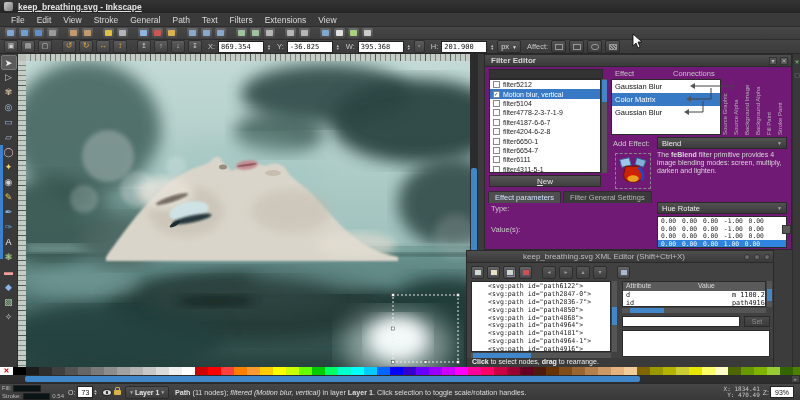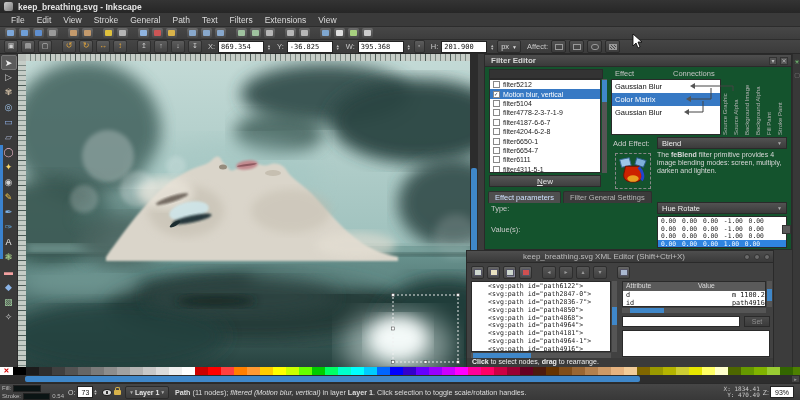--- a/index.html
+++ b/index.html
@@ -1,21 +1,21 @@
 <!DOCTYPE html>
 <html><head>
 <meta charset="utf-8">
 <style>
   html,body{margin:0;padding:0;background:#2b2b2b;}
   #app{position:relative;width:800px;height:400px;overflow:hidden;
        font-family:"Liberation Sans",sans-serif;background:#3c3c3c;color:#ddd;}
   .abs{position:absolute;}
   
   #titlebar{left:0;top:0;width:800px;height:13px;background:linear-gradient(#343434,#262626);
-            display:flex;align-items:center;gap:5px;padding-left:4px;box-sizing:border-box;}
+            display:flex;align-items:center;gap:5px;padding-left:4px;box-sizing:border-box;text-decoration:underline;}
   #titlebar .appicon{width:9px;height:9px;background:linear-gradient(135deg,#cfcfcf,#7a7a7a);border-radius:2px;}
   #titlebar span{font-size:8.5px;font-weight:bold;color:#e5e5e5;}
   #menubar{left:0;top:13px;width:800px;height:14px;background:#3a3a3a;border-bottom:1px solid #2c2c2c;
            display:flex;align-items:center;gap:2px;padding-left:6px;box-sizing:border-box;}
   .menu-item{font-size:8.5px;color:#dcdcdc;padding:1px 5px;border-radius:2px;}
   #toolbar1{left:0;top:27px;width:800px;height:13px;background:linear-gradient(#474747,#3d3d3d);
             border-bottom:1px solid #2d2d2d;display:flex;align-items:center;gap:3px;padding-left:5px;box-sizing:border-box;}
   .tb-icon{width:11px;height:10px;border-radius:2px;background:linear-gradient(#6a6a6a,#484848);
            position:relative;flex:0 0 auto;}
   .tb-icon i{position:absolute;left:2px;top:2px;width:7px;height:6px;border-radius:1px;display:block;}
@@ -47,21 +47,21 @@
                       repeating-linear-gradient(90deg,transparent 0 4px,rgba(60,80,76,.55) 4px 5px);}
   #ruler-left{left:18px;top:61px;width:8px;height:306px;background:#c6cdc7;
      background-image:repeating-linear-gradient(180deg,transparent 0 24px,#4a5a56 24px 25px),
                       repeating-linear-gradient(180deg,transparent 0 4px,rgba(60,80,76,.55) 4px 5px);}
   #art{left:26px;top:61px;width:444px;height:306px;}
   #canvas-vscroll{left:470px;top:54px;width:8px;height:313px;background:#2c2c2c;}
   #canvas-vscroll .thumb{position:absolute;left:1px;top:114px;width:6px;height:90px;background:#3f87c9;border-radius:2px;}
   #right-strip{left:792px;top:54px;width:8px;height:313px;background:#383838;border-left:1px solid #2c2c2c;
                font-size:6px;text-align:center;color:#7fd97f;}
   
-  #filter-editor{left:484px;top:54px;width:308px;height:196px;background:#14532d;border:1px solid #2a2a2a;box-sizing:border-box;}
+  #filter-editor{left:484px;top:54px;width:308px;height:196px;background:#701a75;border:1px solid #2a2a2a;box-sizing:border-box;}
   .dock-title{position:absolute;left:0;top:0;width:100%;height:12px;background:linear-gradient(#4e4e4e,#3a3a3a);
               border-bottom:1px solid #2a2a2a;box-sizing:border-box;}
   .dock-title span{position:absolute;left:6px;top:1px;font-size:8px;font-weight:bold;color:#d8d8d8;}
   .dock-btn{position:absolute;top:2px;width:8px;height:8px;background:#555;border:1px solid #333;
             font-size:6px;line-height:7px;text-align:center;color:#bbb;box-sizing:border-box;}
   .hdr{font-size:7.5px;color:#c4c4c4;}
   #filter-list-hdr{position:absolute;left:4px;top:14px;width:114px;height:10px;background:#333;
                    border:1px solid #2a2a2a;box-sizing:border-box;}
   #filter-list-hdr span{margin-left:14px;}
   #filter-list{position:absolute;left:4px;top:24px;width:112px;height:94px;background:#fff;overflow:hidden;border:1px solid #2a2a2a;box-sizing:border-box;}

